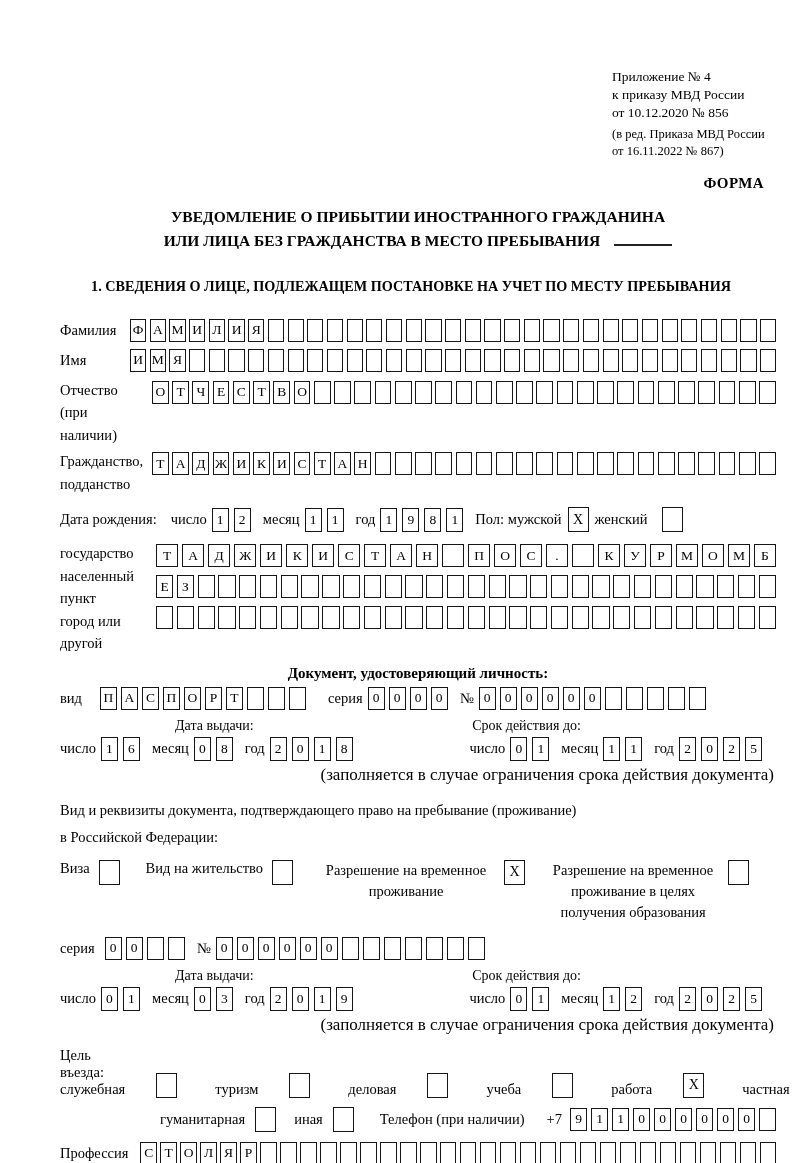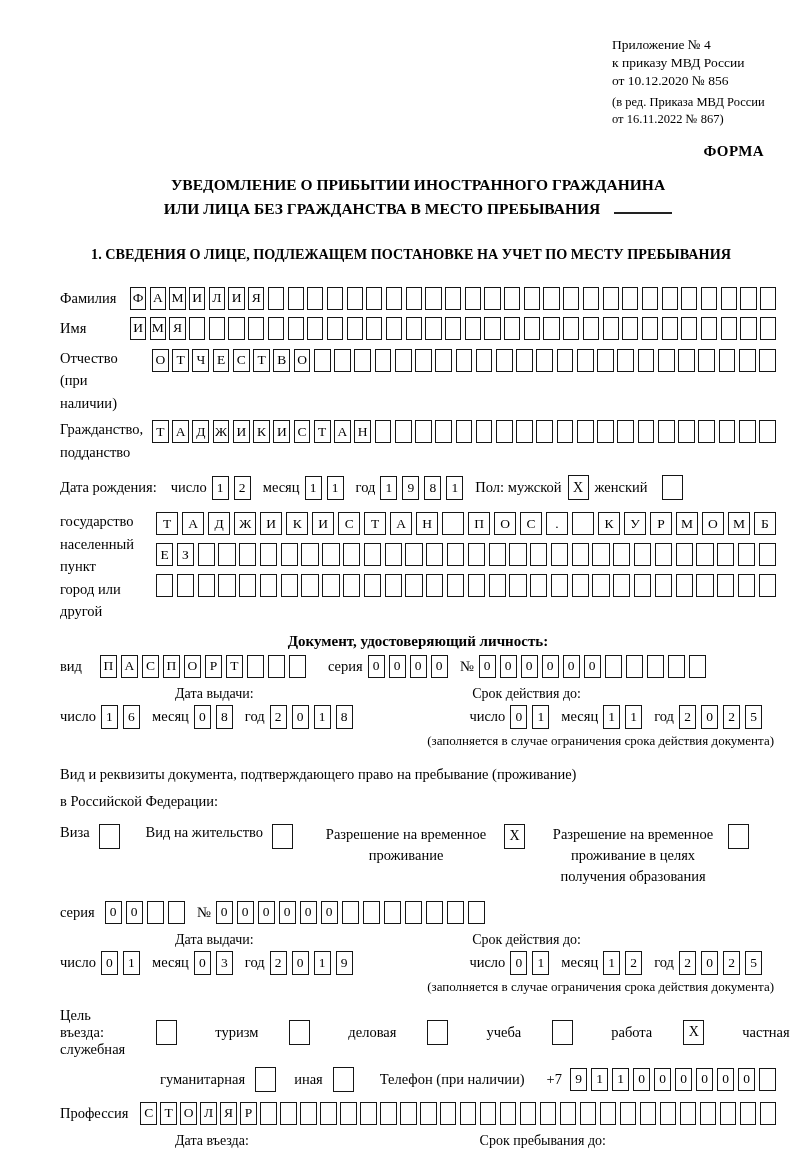--- a/index.html
+++ b/index.html
@@ -3,21 +3,21 @@
 <meta charset="utf-8">
 <style>
   html,body{margin:0;padding:0;background:#888;}
   .page{
     width:800px;height:1163px;margin:0 auto;background:#fff;color:#000;
     font-family:"Liberation Serif","DejaVu Serif",serif;
     box-sizing:border-box;padding:36px 24px 0 60px;position:relative;overflow:hidden;
     font-size:14.5px;
   }
   
-  .annot{margin-left:552px;line-height:1.32;}
+  .annot{margin-left:552px;line-height:1.32;margin-top:32px;}
   .annot .ln{font-size:13.5px;}
   .annot .sub{font-size:12.5px;}
   .annot .gap{height:5px;}
   .forma{ text-align:right;padding-right:12px;font-weight:bold;font-size:15px;margin-top:16px;letter-spacing:.4px;}
   
   .title{text-align:center;font-weight:bold;font-size:15.5px;line-height:1.5;margin-top:13px;}
   .blank-line{display:inline-block;width:58px;height:3px;border-bottom:2px solid #222;margin-left:14px;}
   .sec1{font-weight:bold;font-size:14.2px;text-align:center;margin-top:26px;margin-left:-14px;}
   
   .frow{display:flex;align-items:center;margin-top:7px;}
@@ -40,34 +40,34 @@
   .doc-head{text-align:center;font-weight:bold;font-size:15px;margin-top:10px;}
   .dlabel{margin:0 5px 0 12px;}
   .dlabel.first{margin-left:0;}
   .dates-headers{display:flex;margin-top:8px;}
   .dates-headers .dh{font-size:14px;}
   .dh-left{margin-left:115px;}
   .dh-right{margin-left:auto;margin-right:195px;}
   .dates-row{display:flex;align-items:center;margin-top:3px;}
   .dg{display:flex;align-items:center;}
   .dg-right{margin-left:auto;margin-right:14px;}
-  .note{font-size:13px;text-align:right;margin-top:4px;padding-right:2px;}
+  .note{font-size:17px;text-align:right;margin-top:4px;padding-right:2px;}
   .intro{margin-top:12px;line-height:1.9;}
   
   .opts{display:flex;align-items:flex-start;margin-top:8px;}
   .opt{display:flex;align-items:flex-start;}
   .opt .olabel{margin-right:9px;}
   .opt .center{text-align:center;line-height:1.45;}
   .o2{margin-left:26px;}
   .o3{margin-left:24px;}
   .o4{margin-left:22px;}
   .w170{width:178px;}
   .w172{width:172px;}
   
-  .purpose{display:flex;align-items:center;margin-top:12px;gap:24px;}
+  .purpose{display:flex;align-items:flex-end;margin-top:12px;gap:24px;}
   .purpose .plabel{margin-right:7px;}
   .purpose .cbx{margin-right:14px;}
   .purpose .cbx.last{margin-right:0;}
   .purpose2{display:flex;align-items:center;margin-top:9px;padding-left:100px;justify-content:flex-end;}
   .phone-label{margin-left:26px;}
   .phone-prefix{margin-left:22px;margin-right:8px;}
 </style>
 </head>
 <body>
 

